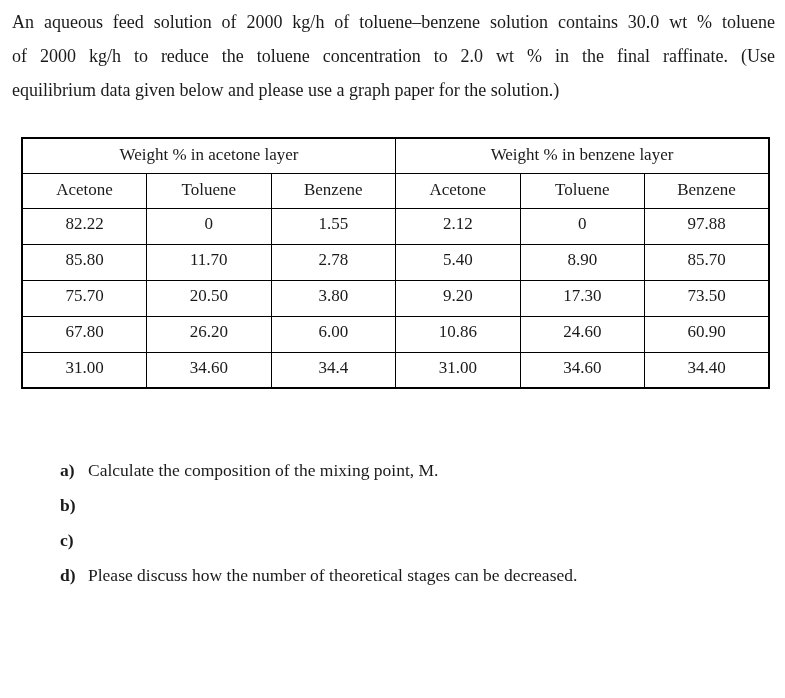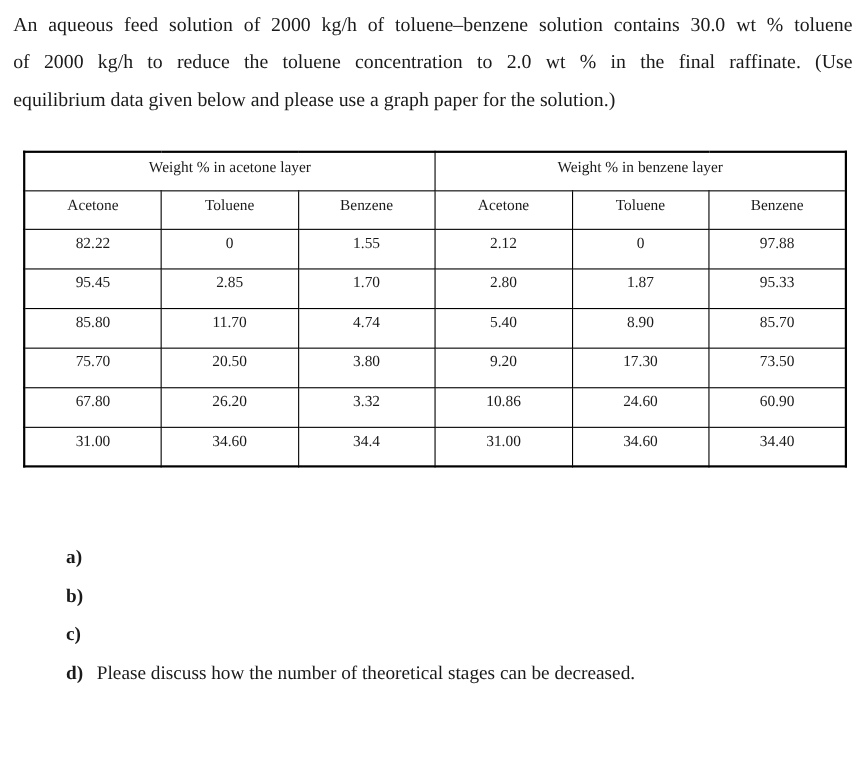--- a/index.html
+++ b/index.html
@@ -32,21 +32,21 @@
   .eq-table {
     border-collapse: collapse;
     table-layout: fixed;
     width: 749px;
     margin: 30px 0 0 9px;
     border: 2px solid #000;
   }
   .eq-table th, .eq-table td {
     border: 1px solid #000;
     font-weight: normal;
-    font-size: 14px;
+    font-size: 17px;
     text-align: center;
     vertical-align: top;
     box-sizing: border-box;
     padding: 0;
   }
   .eq-table .group-row th {
     height: 35px;
     padding-top: 6px;
   }
   .eq-table .colhead-row th {
@@ -106,65 +106,58 @@
     <tbody>
       <tr>
         <td>82.22</td>
         <td>0</td>
         <td>1.55</td>
         <td>2.12</td>
         <td>0</td>
         <td>97.88</td>
       </tr>
       <tr>
-        <td>95.45</td>
-        <td>2.85</td>
-        <td>1.70</td>
-        <td>2.80</td>
-        <td>1.87</td>
-        <td>95.33</td>
-      </tr>
-      <tr>
         <td>85.80</td>
         <td>11.70</td>
-        <td>4.74</td>
+        <td>2.78</td>
         <td>5.40</td>
         <td>8.90</td>
         <td>85.70</td>
       </tr>
       <tr>
         <td>75.70</td>
         <td>20.50</td>
         <td>3.80</td>
         <td>9.20</td>
         <td>17.30</td>
         <td>73.50</td>
       </tr>
       <tr>
         <td>67.80</td>
         <td>26.20</td>
-        <td>3.32</td>
+        <td>6.00</td>
         <td>10.86</td>
         <td>24.60</td>
         <td>60.90</td>
       </tr>
       <tr>
         <td>31.00</td>
         <td>34.60</td>
         <td>34.4</td>
         <td>31.00</td>
         <td>34.60</td>
         <td>34.40</td>
       </tr>
     </tbody>
   </table>
 
   <div class="questions">
     <div class="q-item">
       <span class="q-label">a)</span>
+      <span class="q-text">Calculate the composition of the mixing point, M.</span>
     </div>
     <div class="q-item">
       <span class="q-label">b)</span>
     </div>
     <div class="q-item">
       <span class="q-label">c)</span>
     </div>
     <div class="q-item">
       <span class="q-label">d)</span>
       <span class="q-text">Please discuss how the number of theoretical stages can be decreased.</span>

